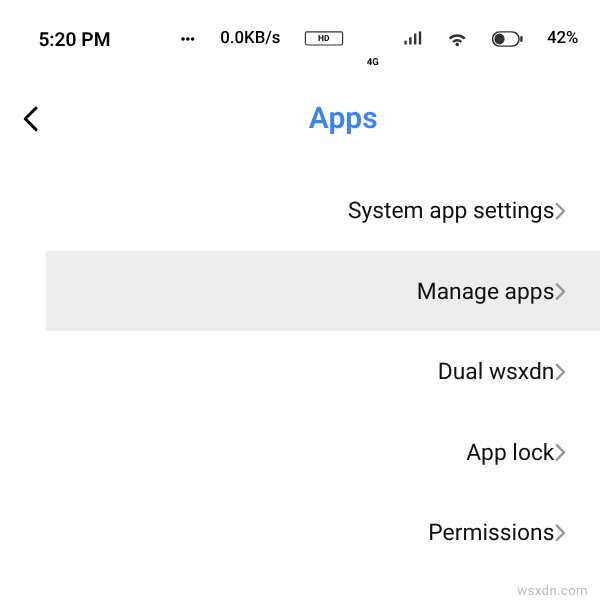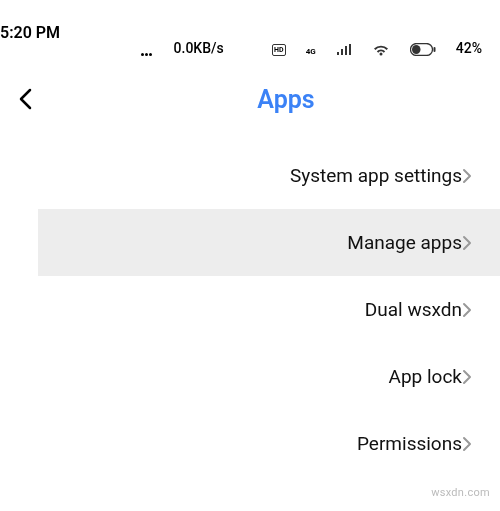--- a/index.html
+++ b/index.html
@@ -12,31 +12,31 @@
       width: 500px;
       height: 511px;
       background: #ffffff;
       position: relative;
       overflow: hidden;
     }
     .status-bar {
       display: flex;
       justify-content: space-between;
       align-items: center;
-      padding: 8px 18px 4px 0;
+      padding: 8px 18px 4px 32px;
       font-size: 16px;
       font-weight: 500;
       color: #000;
     }
     .status-left {
       font-weight: 600;
     }
     .status-right {
       display: flex;
-      align-items: flex-end;
+      align-items: center;
       gap: 20px;
       font-size: 14px;
     }
     .status-icon {
       display: inline-flex;
       align-items: center;
     }
     .header {
       display: flex;
       align-items: center;
@@ -99,30 +99,29 @@
       gap: 1px;
       margin-right: 2px;
     }
     .dot {
       width: 3px;
       height: 3px;
       border-radius: 50%;
       background: #000;
     }
     .sim-box {
-      width: 14px;
+      width: 32px;
       height: 12px;
       border: 1.5px solid #333;
       border-radius: 2px;
       font-size: 7px;
       display:flex;
       align-items:center;
       justify-content:center;
       font-weight: bold;
-      margin-left: 28px;
     }
     .fg-label {
       font-size: 8px;
       font-weight: bold;
       line-height: 1;
       margin-top: 40px;
     }
     .battery {
       display: inline-flex;
       align-items: center;

